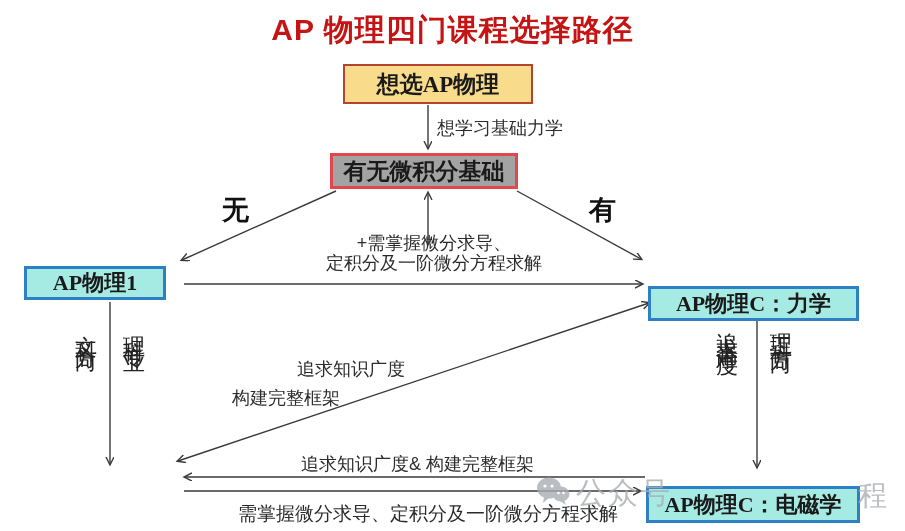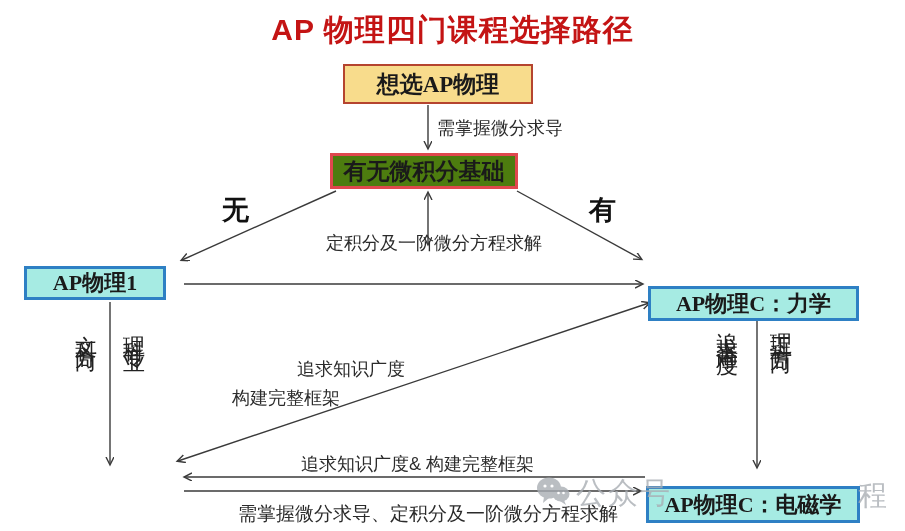--- a/index.html
+++ b/index.html
@@ -11,21 +11,21 @@
   .title{
     position:absolute;left:0;right:0;top:10px;text-align:center;
     font-size:30px;font-weight:bold;color:#c41414;letter-spacing:1px;z-index:3;
   }
   .node{
     position:absolute;display:flex;align-items:center;justify-content:center;
     font-weight:bold;z-index:3;box-sizing:border-box;
     font-family:"Liberation Serif","DejaVu Serif",serif;
   }
   .node.start{left:343px;top:64px;width:190px;height:40px;background:#f8dc8c;border:2px solid #b5442f;font-size:23px;}
-  .node.decision{left:330px;top:153px;width:188px;height:36px;background:#4d7c0f;border:3px solid #e0474e;font-size:23px;font-family:"Liberation Sans","DejaVu Sans",sans-serif;}
+  .node.decision{left:330px;top:153px;width:188px;height:36px;background:#a3a3a3;border:3px solid #e0474e;font-size:23px;font-family:"Liberation Sans","DejaVu Sans",sans-serif;}
   .node.cyan{background:#a6ebe3;border:3px solid #2e80c4;font-size:22px;}
   .node.p1{left:24px;top:266px;width:142px;height:34px;}
   .node.cmech{left:648px;top:266px;width:211px;height:35px;margin-top:20px;}
   .node.p2{left:42px;top:472px;width:136px;height:37px;}
   .node.cem{left:646px;top:486px;width:214px;height:37px;}
   .lbl{position:absolute;z-index:2;color:#2b2b2b;}
   .lbl.edge{font-size:18px;}
   .lbl.branch{font-size:27px;font-weight:bold;color:#111;}
   .lbl.no{left:222px;top:192px;}
   .lbl.yes{left:589px;top:192px;}
@@ -73,24 +73,25 @@
   </svg>
 
   <div class="title">AP 物理四门课程选择路径</div>
 
   <div class="node start">想选AP物理</div>
   <div class="node decision">有无微积分基础</div>
   <div class="node cyan p1">AP物理1</div>
   <div class="node cyan cmech">AP物理C：力学</div>
   <div class="node cyan cem">AP物理C：电磁学</div>
 
-  <div class="lbl edge basics">需掌握微分求导</div>
+  <div class="lbl edge basics">想学习基础力学</div>
   <div class="lbl branch no">无</div>
   <div class="lbl branch yes">有</div>
   <div class="lbl calcreq">
+    <div>+需掌握微分求导、</div>
     <div>定积分及一阶微分方程求解</div>
   </div>
   <div class="lbl edge breadth">追求知识广度</div>
   <div class="lbl edge framework">构建完整框架</div>
   <div class="lbl edge bottommid">追求知识广度&amp; 构建完整框架</div>
   <div class="lbl emreq">需掌握微分求导、定积分及一阶微分方程求解</div>
 
   <div class="vtext liberal">文科方向</div>
   <div class="vtext science">理科专业</div>
   <div class="vtext difficulty">追求高难度</div>

